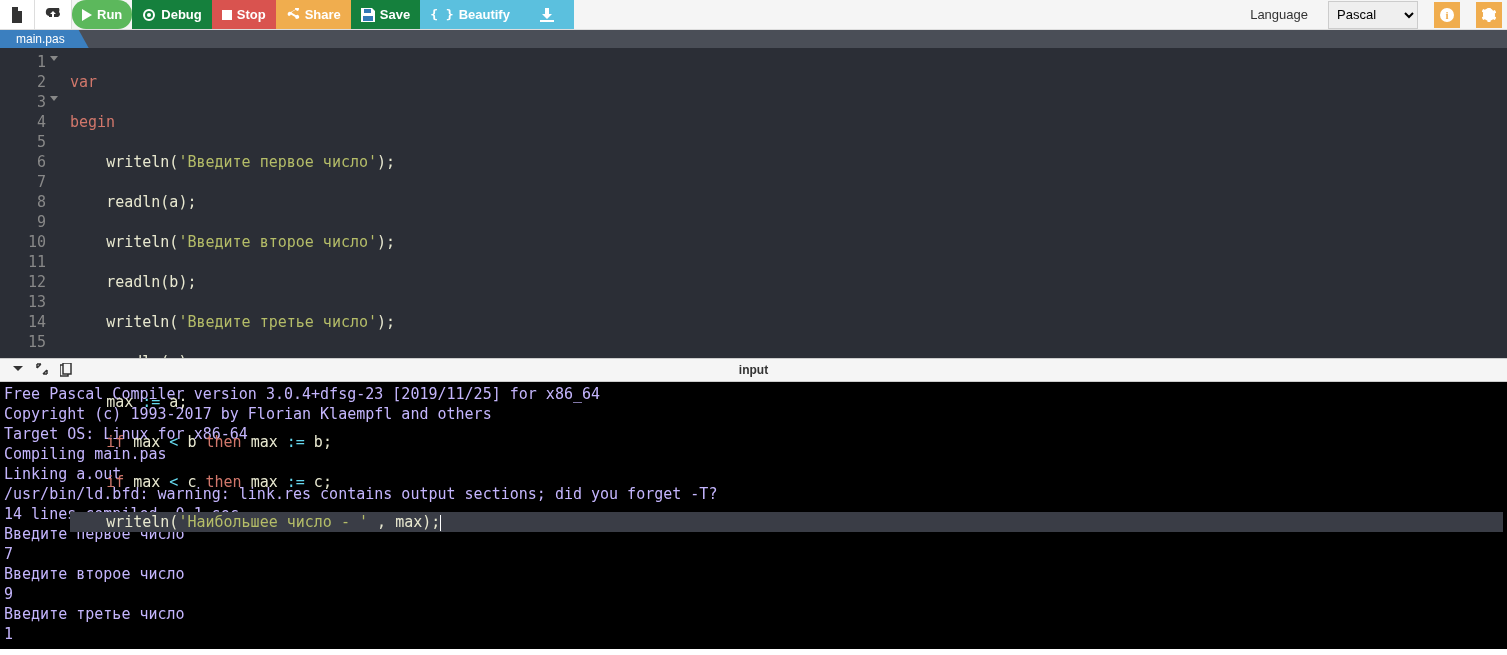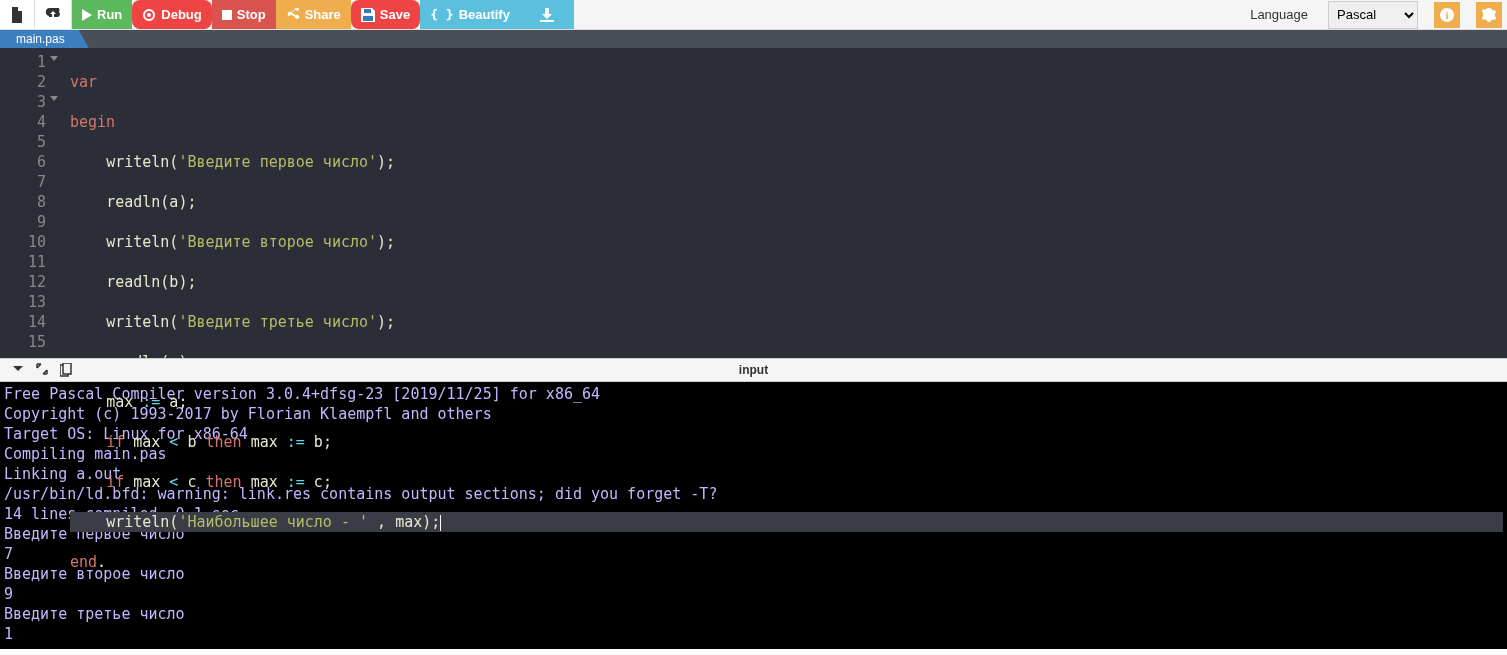--- a/index.html
+++ b/index.html
@@ -1,22 +1,22 @@
 <!DOCTYPE html>
 <html><head>
 <meta charset="utf-8">
 <style>
 * { margin: 0; padding: 0; box-sizing: border-box; }
 body { font-family: Arial, sans-serif; font-size: 13px; background: #fff; width: 1507px; height: 655px; overflow: hidden; }
 
 .toolbar { height: 30px; background: #f5f5f5; display: flex; align-items: stretch; border-bottom: 1px solid #ddd; }
 .toolbar-btn { display: flex; align-items: center; padding: 0 10px; color: #fff; cursor: pointer; font-size: 13px; border: none; font-weight: bold; gap: 5px; }
 .toolbar-btn.white { background: #fff; color: #333; border-right: 1px solid #ddd; }
-.toolbar-btn.green { background: #5cb85c; }
-.toolbar-btn.blue { background: #ef4444; border-radius: 8px; }
+.toolbar-btn.green { background: #5cb85c; border-radius: 14px; }
+.toolbar-btn.blue { background: #15803d; }
 .toolbar-btn.red { background: #d9534f; }
 .toolbar-btn.orange { background: #f0ad4e; }
 .toolbar-btn.lightblue { background: #5bc0de; }
 .toolbar-spacer { flex: 1; background: #f5f5f5; }
 .toolbar-right { display: flex; align-items: center; background: #f5f5f5; padding-right: 5px; gap: 16px; }
 .lang-label { font-size: 13px; color: #333; margin-right: 4px; }
 .lang-select { height: 28px; font-size: 13px; padding: 0 4px; border: 1px solid #ccc; background: #efefef; min-width: 90px; }
 .icon-btn { width: 26px; height: 26px; display: flex; align-items: center; justify-content: center; color: #fff; cursor: pointer; }
 .icon-btn.orange { background: #f0ad4e; }
 
@@ -155,21 +155,20 @@
 <div class="code-line">    <span class="id">writeln</span><span class="punct">(</span><span class="str">'Введите первое число'</span><span class="punct">);</span></div>
 <div class="code-line">    <span class="id">readln</span><span class="punct">(</span><span class="id">a</span><span class="punct">);</span></div>
 <div class="code-line">    <span class="id">writeln</span><span class="punct">(</span><span class="str">'Введите второе число'</span><span class="punct">);</span></div>
 <div class="code-line">    <span class="id">readln</span><span class="punct">(</span><span class="id">b</span><span class="punct">);</span></div>
 <div class="code-line">    <span class="id">writeln</span><span class="punct">(</span><span class="str">'Введите третье число'</span><span class="punct">);</span></div>
 <div class="code-line">    <span class="id">readln</span><span class="punct">(</span><span class="id">c</span><span class="punct">);</span></div>
 <div class="code-line">    <span class="id">max</span> <span class="op">:=</span> <span class="id">a</span><span class="punct">;</span></div>
 <div class="code-line">    <span class="kw">if</span> <span class="id">max</span> <span class="op">&lt;</span> <span class="id">b</span> <span class="kw">then</span> <span class="id">max</span> <span class="op">:=</span> <span class="id">b</span><span class="punct">;</span></div>
 <div class="code-line">    <span class="kw">if</span> <span class="id">max</span> <span class="op">&lt;</span> <span class="id">c</span> <span class="kw">then</span> <span class="id">max</span> <span class="op">:=</span> <span class="id">c</span><span class="punct">;</span></div>
 <div class="code-line active">    <span class="id">writeln</span><span class="punct">(</span><span class="str">'Наибольшее число - '</span><span class="punct"> , </span><span class="id">max</span><span class="punct">);</span><span class="cursor"></span></div>
-<div class="code-line"><span class="kw">end</span><span class="punct">.</span></div>
 <div class="code-line"></div>
   </div>
 </div>
 
 <div class="splitter">
   <div class="splitter-left">
     <span class="splitter-icon">
       <svg width="12" height="12" viewBox="0 0 12 12">
           <path fill="#333" d="M1 3l5 5 5-5z"></path>
         </svg>

